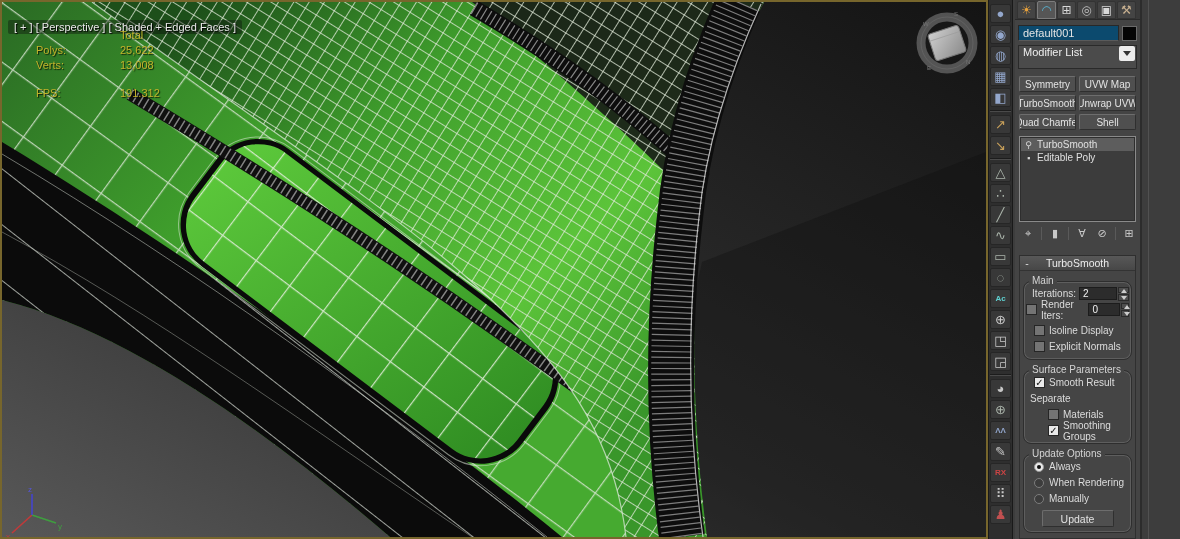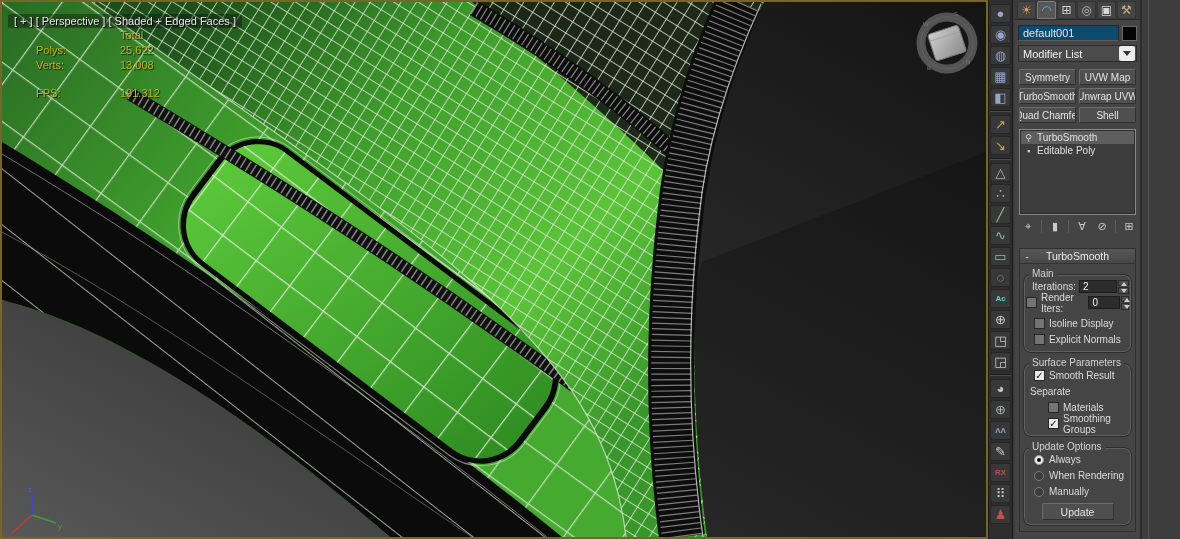--- a/index.html
+++ b/index.html
@@ -4,21 +4,21 @@
 <style>
   html,body{margin:0;padding:0;background:#222;}
   *{box-sizing:border-box;}
   #app{position:relative;width:1180px;height:539px;overflow:hidden;
        font-family:"Liberation Sans","DejaVu Sans",sans-serif;color:#dcdcdc;background:#3d3d3d;}
 
   
   #viewport{position:absolute;left:0;top:0;width:988px;height:539px;
             border:2px solid #77662c;background:#222;}
   #viewport svg{display:block;width:100%;height:100%;}
-  .vp-label{position:absolute;left:6px;top:12px;font-size:11px;color:#e9e9e9;
+  .vp-label{position:absolute;left:6px;top:18px;font-size:11px;color:#e9e9e9;
             background:rgba(10,10,10,.38);padding:1px 6px;border-radius:2px;
             text-shadow:1px 1px 1px #000;white-space:nowrap;}
   .vp-stats{position:absolute;left:34px;top:26px;font-size:11px;color:#c2b22b;
             text-shadow:1px 1px 1px rgba(0,0,0,.75);line-height:15px;}
   .vp-stats .srow{display:flex;}
   .vp-stats .slab{width:84px;}
   .vp-stats .gap{height:13px;}
 
   
   #side-toolbar{position:absolute;left:988px;top:0;width:25px;height:539px;
@@ -43,21 +43,21 @@
        font-size:12px;color:#cfcfcf;border-radius:2px 2px 0 0;background:#444;border:1px solid #333;}
   .tab.active{background:#565656;border-color:#7c7c7c;}
   .g-create{color:#e8a23c}.g-modify{color:#58b8d8}.g-hier{color:#d8d8d8}
   .g-motion{color:#c0c0c0}.g-disp{color:#d8d8d8}.g-util{color:#c8b090}
 
   .name-row{display:flex;align-items:center;margin:5px 3px 0 3px;gap:3px;}
   .name-field{flex:1;height:16px;background:#0c4a6e;border:1px solid #282828;border-bottom-color:#5a5a5a;
               font-size:11px;color:#e4e4e4;padding:0 4px;line-height:14px;}
   .swatch{width:15px;height:15px;background:#050505;border:1px solid #6a6a6a;}
 
-  .combo{display:flex;align-items:center;margin:4px 3px 0 3px;height:17px;background:#4b4b4b;
+  .combo{display:flex;align-items:flex-start;margin:4px 3px 0 3px;height:24px;background:#4b4b4b;
          border:1px solid #2a2a2a;}
   .combo-label{flex:1;font-size:11px;color:#efefef;padding-left:4px;}
   .combo-arrow{width:16px;height:15px;background:#ececec;border-radius:2px;margin-right:1px;
                display:flex;align-items:center;justify-content:center;}
   .combo-arrow:after{content:"";border:4px solid transparent;border-top:5px solid #333;margin-top:4px;}
 
   .btn-grid{display:grid;grid-template-columns:1fr 1fr;gap:3px 3px;margin:7px 4px 0 4px;}
   .mbtn,.upd-btn{height:16px;background:#4f4f4f;border:1px solid #2f2f2f;border-top-color:#6d6d6d;border-left-color:#6d6d6d;
         border-radius:2px;font-size:10px;color:#e2e2e2;display:flex;align-items:center;justify-content:center;
         white-space:nowrap;overflow:hidden;}

